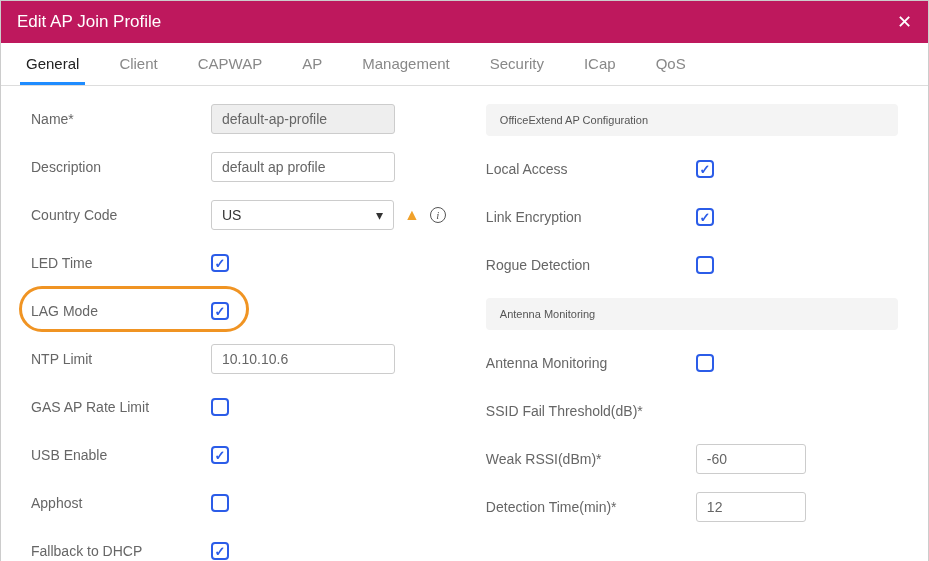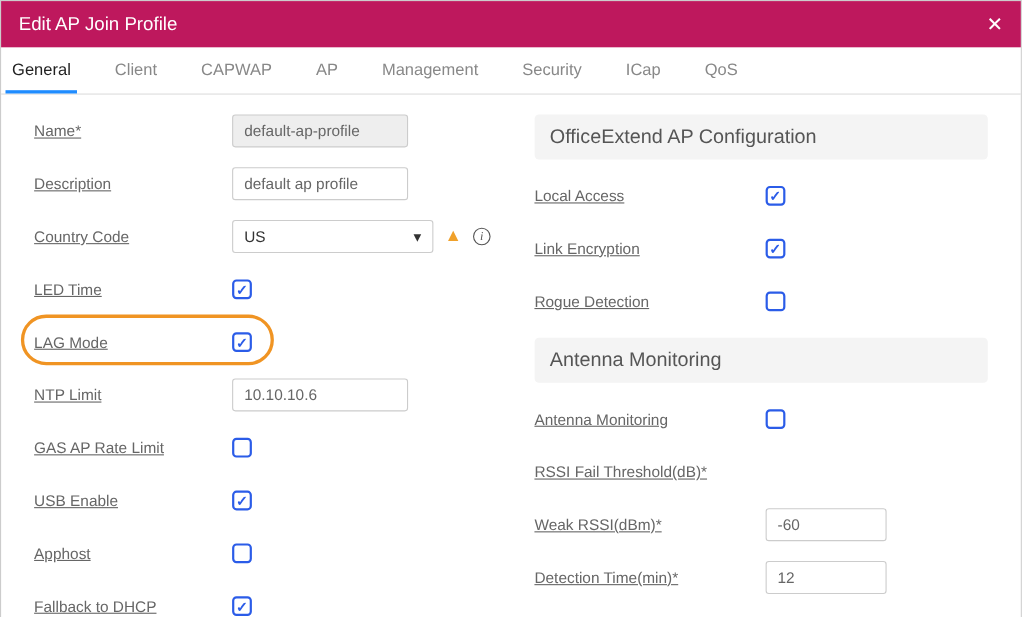--- a/index.html
+++ b/index.html
@@ -23,21 +23,21 @@
       align-items: center;
     }
     .close-x {
       cursor: pointer;
       font-size: 18px;
       color: #fff;
     }
     .tabs {
       display: flex;
       border-bottom: 1px solid #ddd;
-      padding: 0 4px;
+      padding: 0 19px;
       gap: 28px;
     }
     .tab {
       padding: 12px 6px 10px 6px;
       font-size: 15px;
       color: #888;
       cursor: pointer;
       border-bottom: 3px solid transparent;
     }
     .tab.active {
@@ -56,42 +56,41 @@
     .row {
       display: flex;
       align-items: center;
       margin-bottom: 18px;
       min-height: 30px;
     }
     .row .label {
       width: 180px;
       color: #666;
       font-size: 14px;
-      text-decoration: underline;
     }
     .row .control {
       flex: 1;
       display: flex;
       align-items: center;
       gap: 10px;
     }
     .section-header {
       background: #f4f4f4;
       border-radius: 4px;
       padding: 10px 14px;
-      font-size: 18px;
+      font-size: 11px;
       color: #555;
       margin-bottom: 18px;
     }
     input[type="text"] {
       border: 1px solid #ccc;
       border-radius: 3px;
       padding: 6px 10px;
       font-size: 14px;
-      width: 160px;
+      width: 184px;
       color: #666;
       background: #fff;
     }
     input[type="text"].readonly {
       background: #eee;
     }
     .select {
       border: 1px solid #ccc;
       border-radius: 3px;
       padding: 6px 10px;
@@ -282,21 +281,21 @@
       <div class="section-header">Antenna Monitoring</div>
 
       <div class="row">
         <div class="label">Antenna Monitoring</div>
         <div class="control">
           <span class="checkbox"></span>
         </div>
       </div>
 
       <div class="row">
-        <div class="label">RSSI Fail Threshold(dB)*</div>
+        <div class="label">SSID Fail Threshold(dB)*</div>
       </div>
 
       <div class="row">
         <div class="label">Weak RSSI(dBm)*</div>
         <div class="control">
           <input type="text" value="-60" style="">
         </div>
       </div>
 
       <div class="row">

